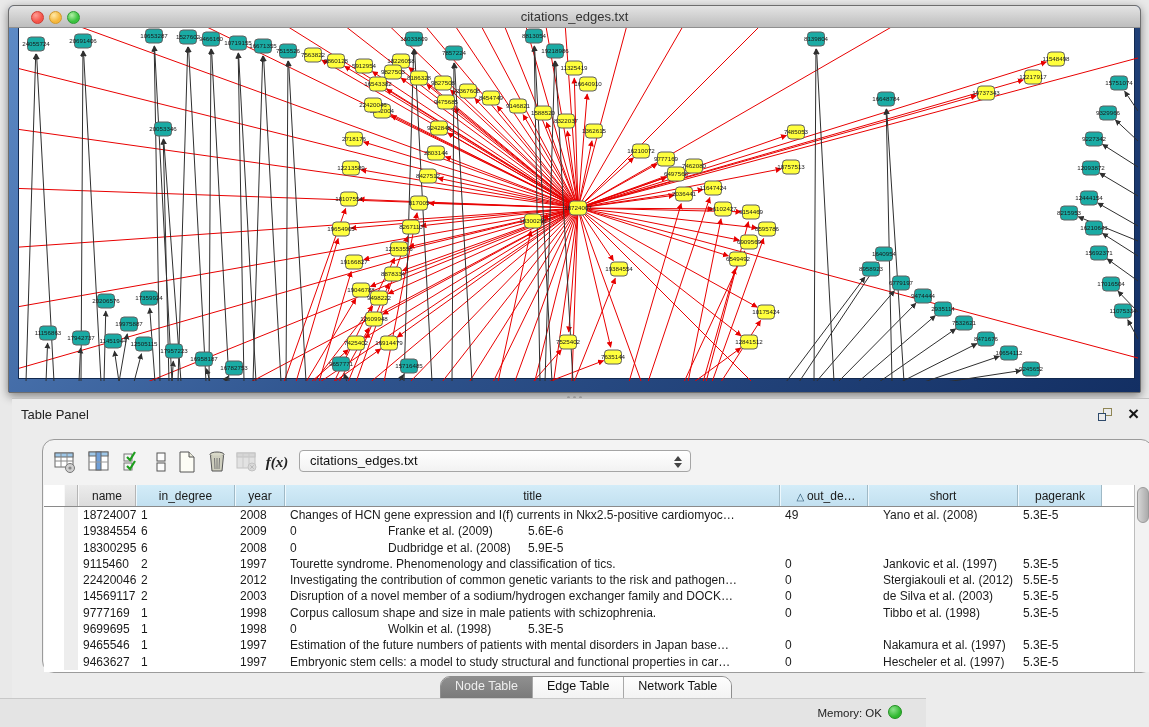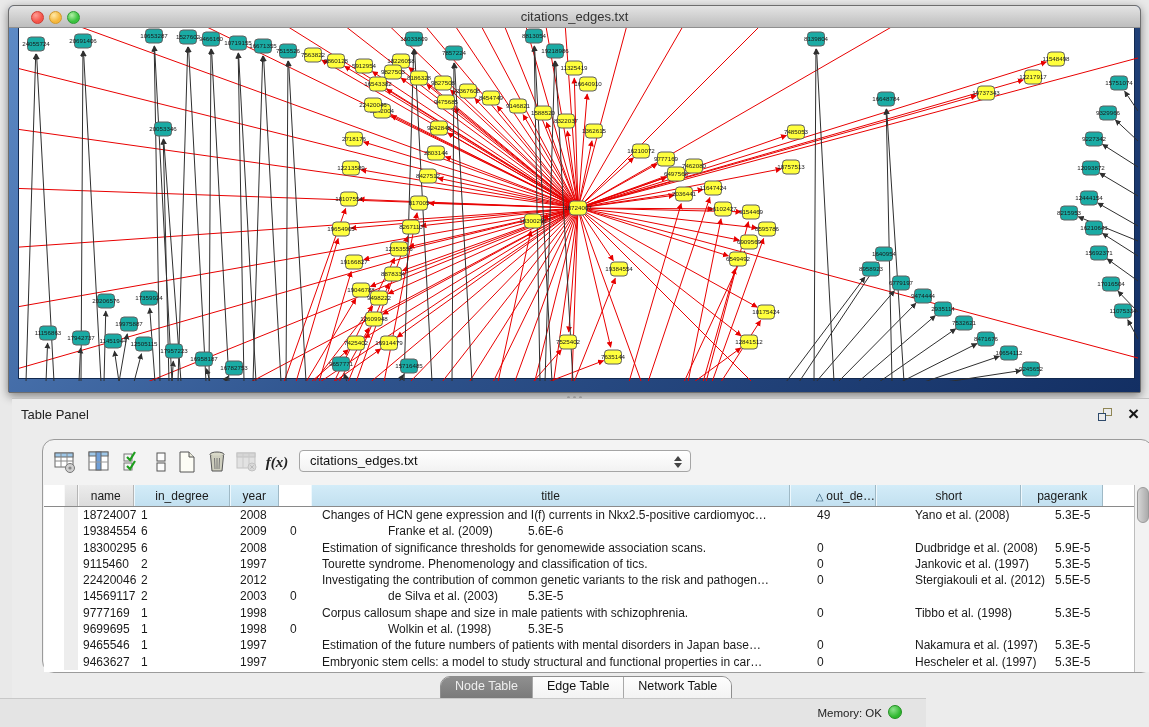--- a/index.html
+++ b/index.html
@@ -84,24 +84,24 @@
 
   
   .tp-table { position:absolute; left:1px; top:45px; width:1090px; height:187px; background:#fff; overflow:hidden; font-size:12px; }
   .tr { display:flex; height:16.3px; line-height:16.3px; white-space:nowrap;padding-left:20px; }
   .tr.head { height:22px; line-height:22px; border-bottom:1px solid #8a8a8a; }
   .td, .th { overflow:hidden; text-overflow:clip; padding-left:5px; }
   .th { text-align:center; padding-left:0;
         background:linear-gradient(#d3ecf8,#c2e0f0);
         border-right:1px solid #9fb9c6; border-left:1px solid #eef8fd; }
   .th.gray { background:linear-gradient(#ececec,#dcdcdc); border-right:1px solid #b5b5b5; border-left:1px solid #f8f8f8; }
-  .th.sorted { text-align:right; padding-left:4px; }
+  .th.sorted { text-align:center; padding-left:4px; }
   .th .sort-glyph { color:#27516e; font-size:10px; }
   .c0 { width:14px; }  .c1 { width:58px; } .c2 { width:99px; } .c3 { width:50px; }
-  .c4 { width:495px;margin-left:32px; } .c5 { width:88px; } .c6 { width:150px; } .c7 { width:84px; }
+  .c4 { width:495px; } .c5 { width:88px; } .c6 { width:150px; } .c7 { width:84px; }
   .c8 { width:32px; background:#fff; border:none; }
   .td.c0 { background:#ededed; }
   .td.c6 { padding-left:15px; }
 
   .tp-scrollbar {
     position:absolute; left:1091px; top:45px; width:17px; height:187px;
     background:#f2f2f2; border-left:1px solid #bdbdbd;
   }
   .tp-scroll-thumb {
     position:absolute; left:2px; top:2px; width:12px; height:36px;
@@ -675,21 +675,20 @@
             <div class="td c3">2009</div>
             <div class="td c5">0</div>
             <div class="td c6">Franke et al. (2009)</div>
             <div class="td c7">5.6E-6</div>
           </div>
           <div class="tr">
             <div class="td c0"></div>
             <div class="td c1">18300295</div>
             <div class="td c2">6</div>
             <div class="td c3">2008</div>
-            <div class="td c4">Estimation of significance thresholds for genomewide association scans.</div>
             <div class="td c5">0</div>
             <div class="td c6">Dudbridge et al. (2008)</div>
             <div class="td c7">5.9E-5</div>
           </div>
           <div class="tr">
             <div class="td c0"></div>
             <div class="td c1">9115460</div>
             <div class="td c2">2</div>
             <div class="td c3">1997</div>
             <div class="td c4">Tourette syndrome. Phenomenology and classification of tics.</div>
@@ -705,20 +704,21 @@
             <div class="td c4">Investigating the contribution of common genetic variants to the risk and pathogen…</div>
             <div class="td c5">0</div>
             <div class="td c6">Stergiakouli et al. (2012)</div>
             <div class="td c7">5.5E-5</div>
           </div>
           <div class="tr">
             <div class="td c0"></div>
             <div class="td c1">14569117</div>
             <div class="td c2">2</div>
             <div class="td c3">2003</div>
+            <div class="td c4">Disruption of a novel member of a sodium/hydrogen exchanger family and DOCK…</div>
             <div class="td c5">0</div>
             <div class="td c6">de Silva et al. (2003)</div>
             <div class="td c7">5.3E-5</div>
           </div>
           <div class="tr">
             <div class="td c0"></div>
             <div class="td c1">9777169</div>
             <div class="td c2">1</div>
             <div class="td c3">1998</div>
             <div class="td c4">Corpus callosum shape and size in male patients with schizophrenia.</div>

